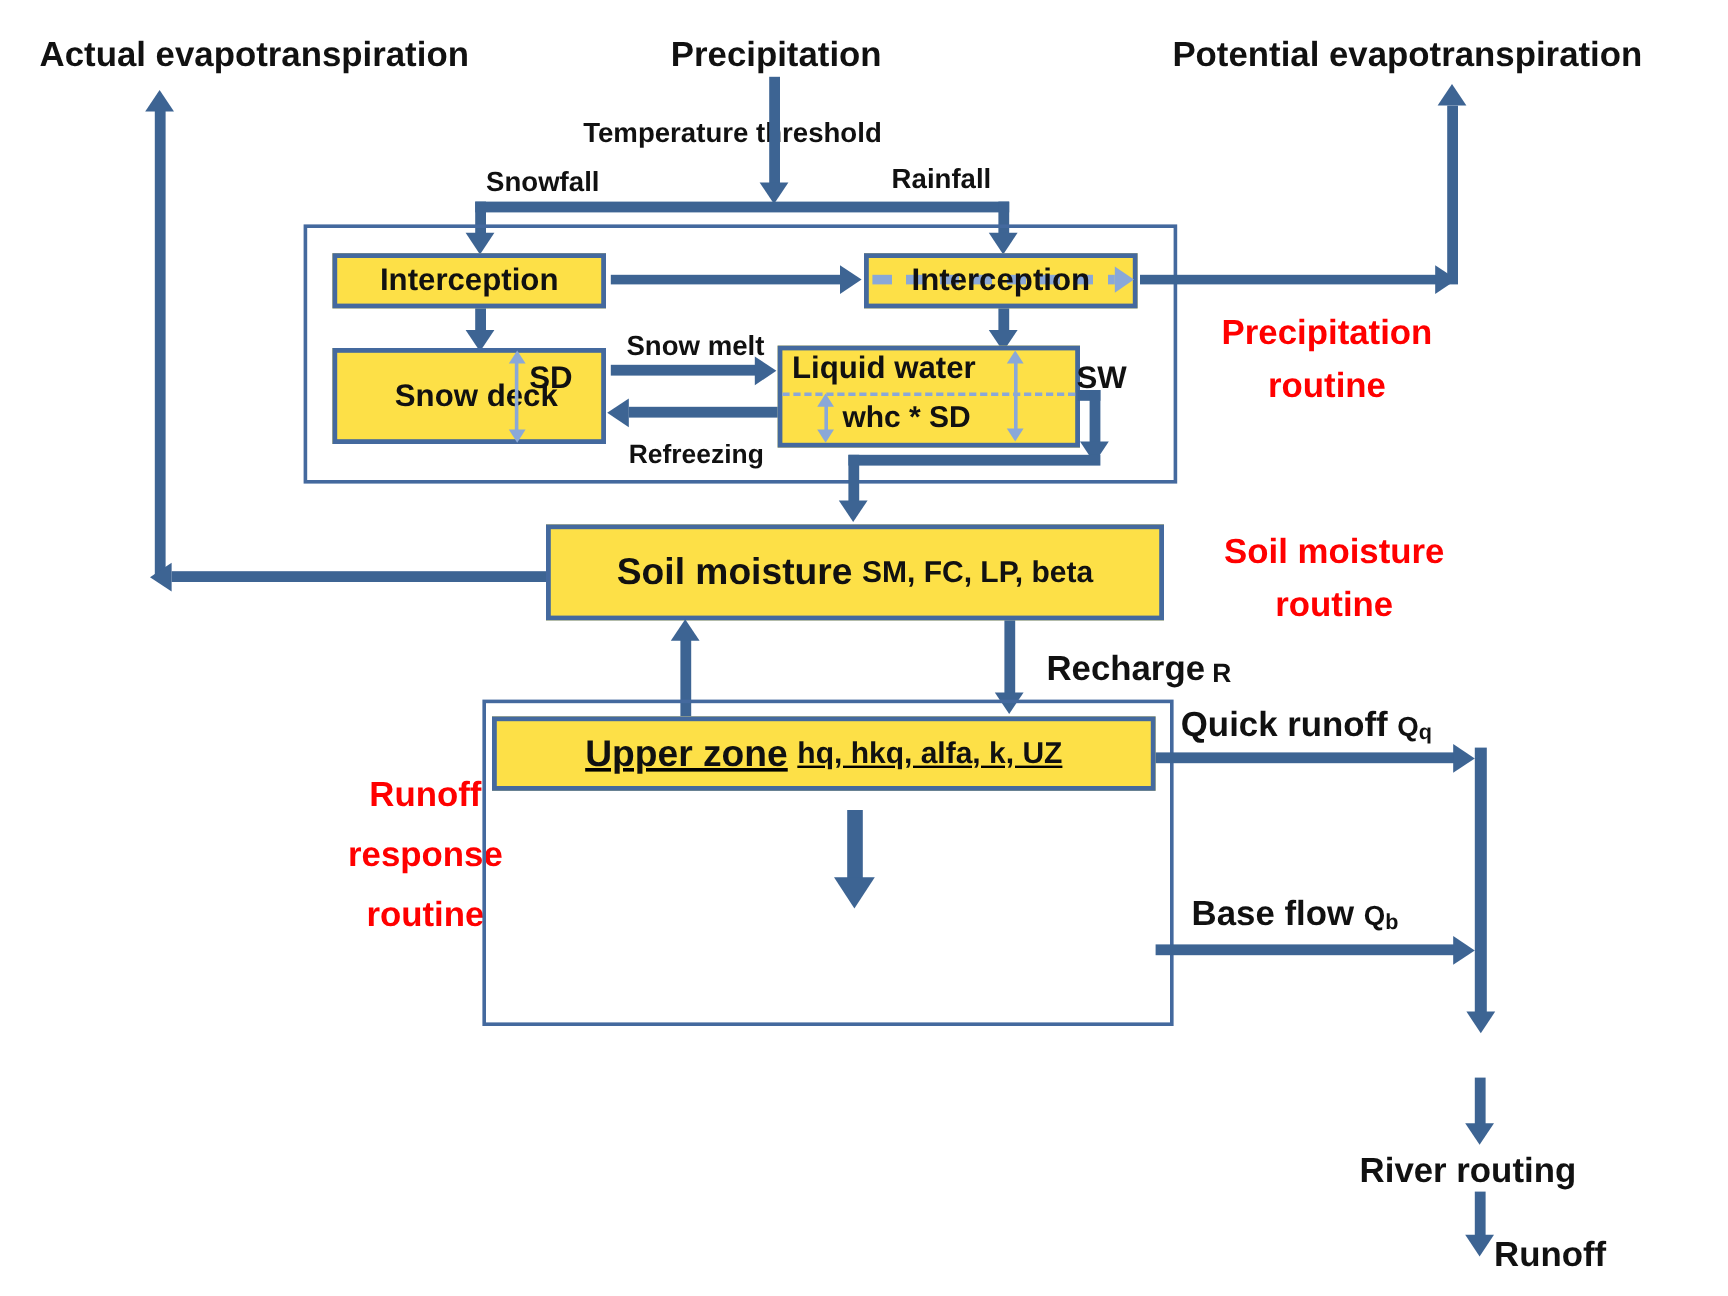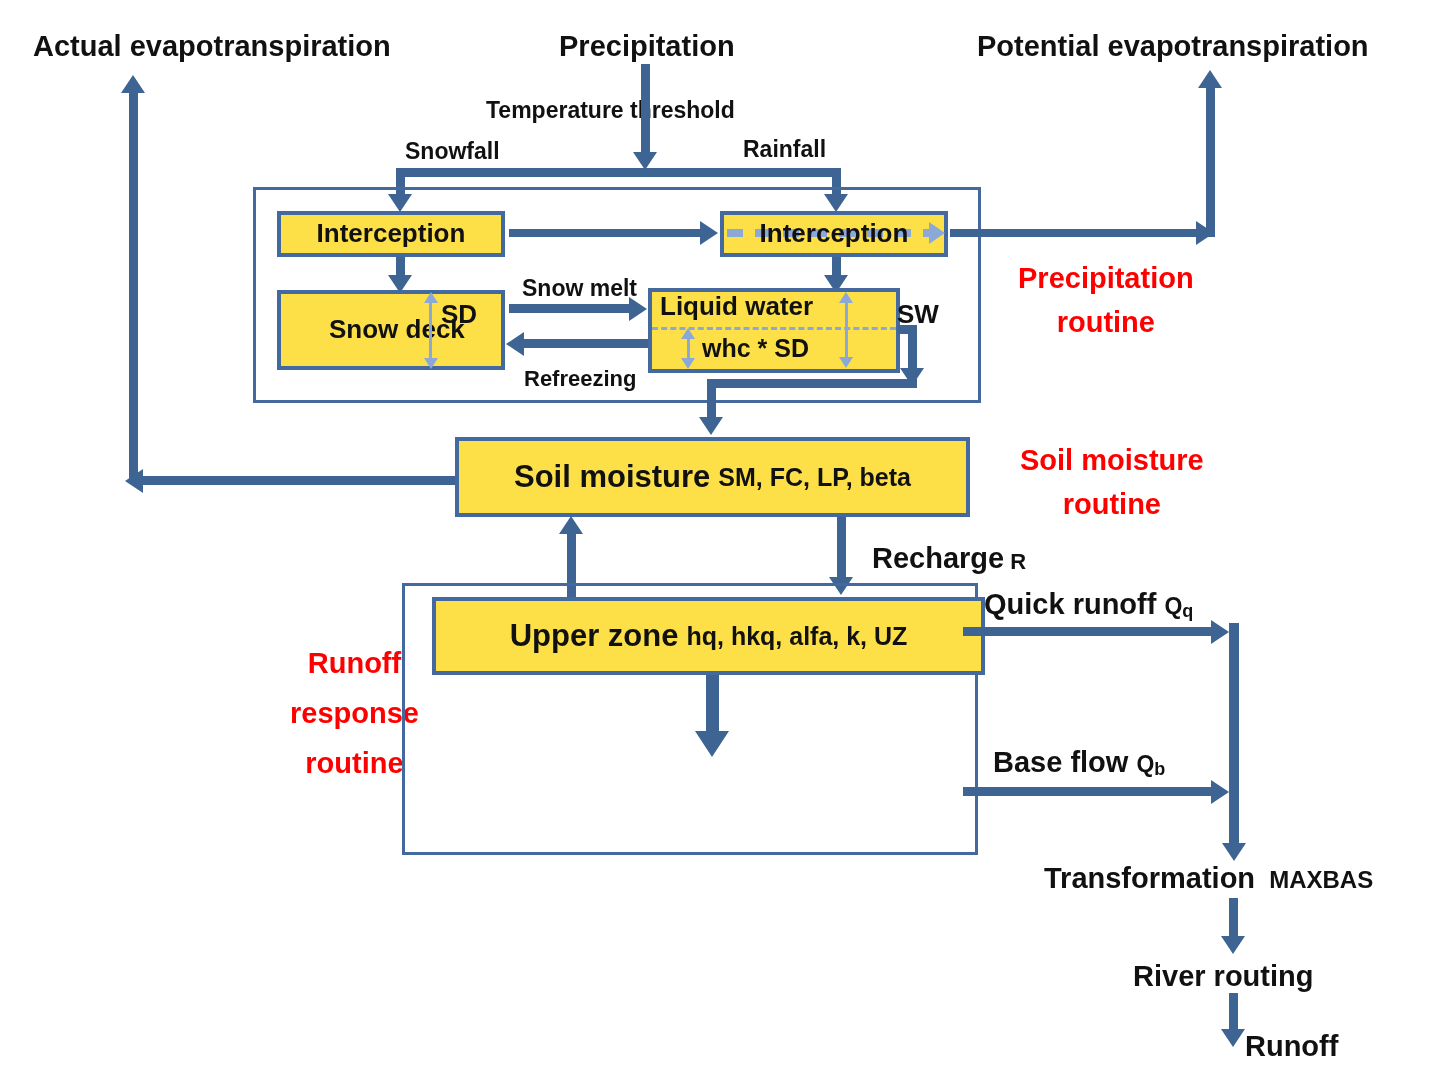--- a/index.html
+++ b/index.html
@@ -137,21 +137,21 @@
   <div class="vl" style="left:567px;top:533px;width:9px;height:64px;"></div>
   <div class="ah ah-up" style="left:559px;top:516px;"></div>
   <div class="vl" style="left:837px;top:517px;width:9px;height:62px;"></div>
   <div class="ah ah-down" style="left:829px;top:577px;"></div>
   <div class="lb" style="left:872px;top:542px;font-size:29px;">
     <span>Recharge</span><span class="s22 gap6">R</span>
   </div>
 
   <div class="bx bx3" style="left:402px;top:583px;width:576px;height:272px;"></div>
 
-  <div class="bx" style="left:432px;top:597px;width:553px;height:78px;">
+  <div class="bx" style="left:410px;top:597px;width:553px;height:62px;text-decoration:underline;">
     <span class="boxmain">Upper zone</span>
     <span class="lb s25 gap" style="position:static;">hq, hkq, alfa, k, UZ</span>
   </div>
 
   <div class="vl" style="left:706px;top:675px;width:13px;height:58px;"></div>
   <div class="ah ah-down-big" style="left:695px;top:731px;"></div>
 
 
   <div class="lb" style="left:984px;top:588px;font-size:29px;">
     <span>Quick runoff</span>
@@ -162,24 +162,20 @@
 
   <div class="lb" style="left:993px;top:746px;font-size:29px;">
     <span>Base flow</span>
     <span class="s23">Q</span><span class="s18">b</span>
   </div>
   <div class="hl" style="left:963px;top:787px;width:250px;height:9px;"></div>
   <div class="ah ah-right" style="left:1211px;top:780px;"></div>
 
   <div class="vl" style="left:1229px;top:623px;width:10px;height:222px;"></div>
   <div class="ah ah-down" style="left:1222px;top:843px;"></div>
-  <div class="lb" style="left:1044px;top:862px;font-size:29px;">
-    <span>Transformation</span>
-    <span class="lb gap6" style="position:static;font-size:24px;">MAXBAS</span>
-  </div>
 
   <div class="vl" style="left:1229px;top:898px;width:9px;height:40px;"></div>
   <div class="ah ah-down" style="left:1221px;top:936px;"></div>
   <div class="lb" style="left:1133px;top:960px;font-size:29px;">River routing</div>
 
   <div class="vl" style="left:1229px;top:993px;width:9px;height:38px;"></div>
   <div class="ah ah-down" style="left:1221px;top:1029px;"></div>
   <div class="lb" style="left:1245px;top:1030px;font-size:29px;">Runoff</div>
 
 

